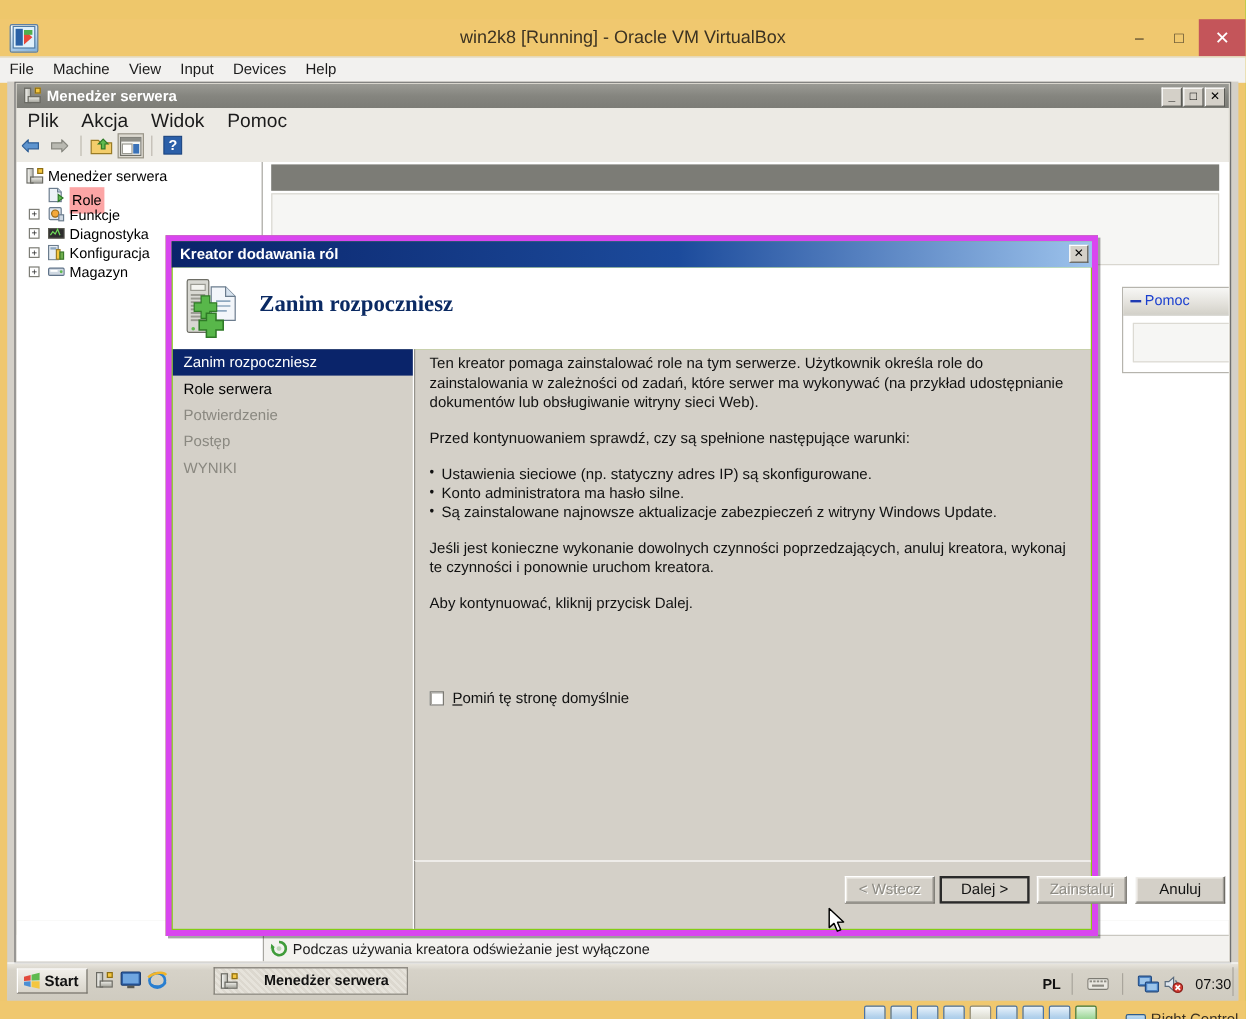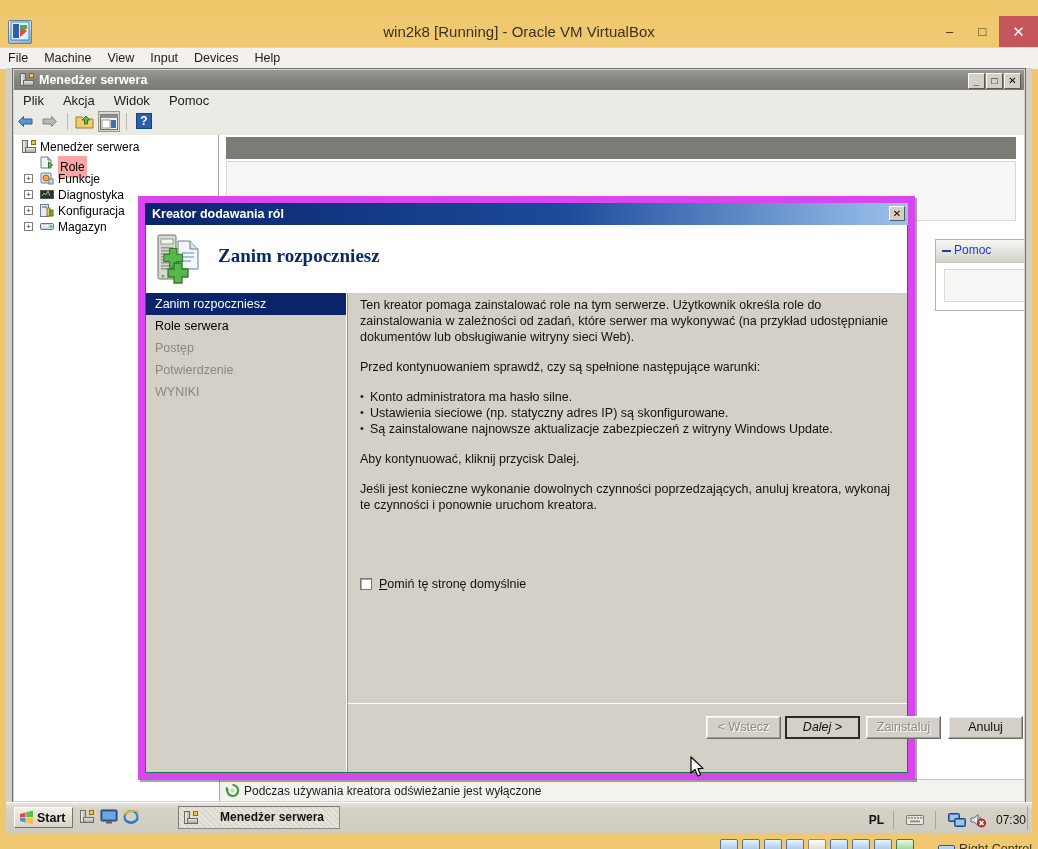--- a/index.html
+++ b/index.html
@@ -107,21 +107,21 @@
     display:inline-block;width:17px;height:16px;margin-left:1px;
     background:#d4d0c8;border:1px solid #ffffff;border-right-color:#5a5a55;border-bottom-color:#5a5a55;
     box-sizing:border-box;position:relative;vertical-align:top;
   }
   .smbtn span{position:absolute;left:0;top:0;width:100%;height:100%;
     font-size:10px;line-height:14px;text-align:center;color:#000;}
   #sm-menubar{
     position:absolute;left:1px;top:21px;right:1px;height:20px;
     background:#eceae4;border-bottom:1px solid #cfcbc2;
   }
-  #sm-menubar .mi{display:inline-block;padding:3px 10px 2px 9px;font-size:13px;color:#1b1b1b;}
+  #sm-menubar .mi{display:inline-block;padding:3px 10px 2px 9px;font-size:16px;color:#1b1b1b;}
   #sm-toolbar{
     position:absolute;left:1px;top:41px;right:1px;height:25px;
     background:#eceae4;border-bottom:1px solid #b8b4ab;
   }
   .tb-sep{display:inline-block;width:1px;height:17px;background:#bdb9b0;margin:3px 5px;vertical-align:-4px;}
   .tb-btn{display:inline-block;width:22px;height:21px;margin:1px 1px;vertical-align:top;position:relative;}
   .tb-btn.pressed{border:1px solid #9a9689;background:#dcd9d0;box-sizing:border-box;}
   .arrow-l,.arrow-r{position:absolute;left:3px;top:5px;width:15px;height:11px;}
   #sm-body{
     position:absolute;left:1px;top:66px;right:1px;bottom:35px;background:#ffffff;
@@ -212,21 +212,21 @@
   #tray-div1{position:absolute;right:134px;top:5px;width:1px;height:18px;background:#a9a59c;}
   #tray-kbd{position:absolute;right:104px;top:6px;width:18px;height:15px;}
   #tray-div2{position:absolute;right:92px;top:5px;width:1px;height:18px;background:#a9a59c;}
   #tray-net{position:absolute;right:62px;top:6px;width:18px;height:16px;}
   #tray-vol{position:absolute;right:42px;top:6px;width:16px;height:16px;}
   #tray-clock{position:absolute;right:2px;top:7px;font-size:12px;color:#111;}
 
   
   #wizard{
     position:absolute;left:132px;top:128px;width:777px;height:584px;
-    background:#15803d;border:7px solid #d946ef;box-sizing:border-box;
+    background:#84cc16;border:5px solid #d946ef;box-sizing:border-box;
     box-shadow:2px 2px 0 rgba(0,0,0,.35);
   }
   #wiz-title{
     position:absolute;left:0;top:0;right:0;height:22px;
     background:linear-gradient(90deg,#0a246a 0%,#1c4b9c 55%,#9dc3ec 100%);
     color:#fff;font-size:12.5px;font-weight:bold;line-height:22px;padding-left:7px;box-sizing:border-box;
   }
   #wiz-close{
     position:absolute;right:3px;top:3px;width:16px;height:15px;
     background:#d4d0c8;border:1px solid #ffffff;border-right-color:#5a5a55;border-bottom-color:#5a5a55;
@@ -264,34 +264,34 @@
   #wiz-text li:before{content:"\2022";position:absolute;left:0;top:-1px;font-size:11px;}
   #wiz-skip{
     position:absolute;left:12px;top:284px;font-size:12.5px;color:#111;
   }
   #wiz-skip .cb{
     display:inline-block;width:12px;height:12px;background:#fff;border:1px solid #7b7973;
     box-shadow:inset 1px 1px 0 #a8a6a0;vertical-align:-2px;margin-right:7px;box-sizing:border-box;
   }
   #wiz-skip .lbl u{text-decoration:underline;}
   #wiz-footer{
-    position:absolute;left:202px;right:1px;bottom:1px;height:69px;background:#d4d0c8;
+    position:absolute;left:202px;right:1px;bottom:1px;height:57px;background:#d4d0c8;
     border-top:1px solid #ffffff;border-left:1px solid #95938c;box-sizing:border-box;padding-left:20px;
   }
   .wbtn{
     position:absolute;top:12px;width:75px;height:23px;
     background:#d4d0c8;border:1px solid #ffffff;
     border-right-color:#6e6c66;border-bottom-color:#6e6c66;
     box-shadow:inset -1px -1px 0 #9f9d96, inset 1px 1px 0 #f1efe9;
     font-size:12.5px;color:#111;line-height:21px;text-align:center;box-sizing:border-box;
   }
   .wbtn.disabled{color:#8d8b84;text-shadow:1px 1px 0 #ffffff;}
   .wbtn.default{border:2px solid #2a2a2a;box-shadow:none;line-height:19px;}
   #btn-back{left:358px;}
-  #btn-next{left:437px;font-style:italic;}
+  #btn-next{left:437px;}
   #btn-install{left:518px;}
   #btn-cancel{left:600px;}
   
   #cursor{position:absolute;left:684px;top:688px;width:18px;height:24px;pointer-events:none;}
 </style>
 </head>
 <body>
 
 <div id="vbox-window">
 
@@ -500,41 +500,41 @@
       </div>
 
       <div id="wiz-nav">
         <div class="navitem active">
           <span>Zanim rozpoczniesz</span>
         </div>
         <div class="navitem done">
           <span>Role serwera</span>
         </div>
         <div class="navitem pending">
+          <span>Potwierdzenie</span>
+        </div>
+        <div class="navitem pending">
           <span>Postęp</span>
-        </div>
-        <div class="navitem pending">
-          <span>Potwierdzenie</span>
         </div>
         <div class="navitem pending">
           <span>WYNIKI</span>
         </div>
       </div>
 
       <div id="wiz-main">
         <div id="wiz-text">
           <p>Ten kreator pomaga zainstalować role na tym serwerze. Użytkownik określa role do zainstalowania w zależności od zadań, które serwer ma wykonywać (na przykład udostępnianie dokumentów lub obsługiwanie witryny sieci Web).</p>
           <p>Przed kontynuowaniem sprawdź, czy są spełnione następujące warunki:</p>
           <ul>
+            <li>Ustawienia sieciowe (np. statyczny adres IP) są skonfigurowane.</li>
             <li>Konto administratora ma hasło silne.</li>
-            <li>Ustawienia sieciowe (np. statyczny adres IP) są skonfigurowane.</li>
             <li>Są zainstalowane najnowsze aktualizacje zabezpieczeń z witryny Windows Update.</li>
           </ul>
+          <p>Jeśli jest konieczne wykonanie dowolnych czynności poprzedzających, anuluj kreatora, wykonaj te czynności i ponownie uruchom kreatora.</p>
           <p>Aby kontynuować, kliknij przycisk Dalej.</p>
-          <p>Jeśli jest konieczne wykonanie dowolnych czynności poprzedzających, anuluj kreatora, wykonaj te czynności i ponownie uruchom kreatora.</p>
         </div>
 
         <div id="wiz-skip">
           <span class="cb"></span><span class="lbl"><u>P</u><span>omiń tę stronę domyślnie</span></span>
         </div>
       </div>
 
       <div id="wiz-footer">
         <div class="wbtn disabled" id="btn-back">
           <span>&lt; Wstecz</span>

